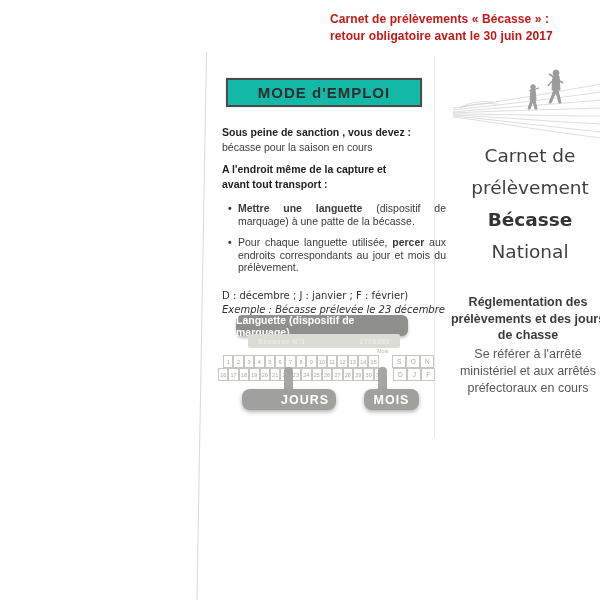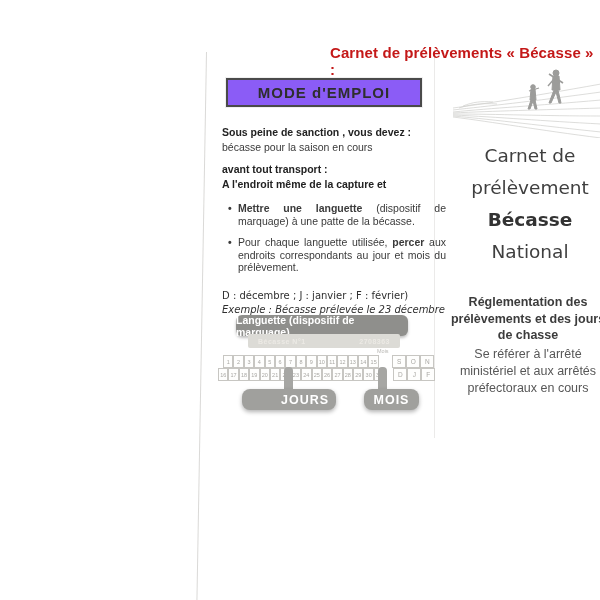--- a/index.html
+++ b/index.html
@@ -7,26 +7,26 @@
     width:600px;height:600px;position:relative;background:#ffffff;
     font-family:"Liberation Sans",sans-serif;color:#333;overflow:hidden;
   }
   
   .page-edge{position:absolute;left:206px;top:52px;width:1px;height:548px;
     background:rgba(150,145,140,.35);transform:rotate(1deg);transform-origin:top left;}
   .fold-line{position:absolute;left:434px;top:56px;width:1px;height:382px;
     background:rgba(120,115,110,.15);}
 
   
-  .notice{position:absolute;left:330px;top:11px;font-size:15px;font-weight:bold;
-    line-height:17px;letter-spacing:.1px;margin-top:33px;}
+  .notice{position:absolute;left:330px;top:11px;font-size:12px;font-weight:bold;
+    line-height:17px;letter-spacing:.1px;}
 
   
   .mode-box{position:absolute;left:226px;top:78px;width:192px;height:25px;
-    border:2px solid #4a4a4a;background:#8b5cf6;display:flex;align-items:center;justify-content:center;
+    border:2px solid #4a4a4a;background:#14b8a6;display:flex;align-items:center;justify-content:center;
     box-shadow:0 0 0 1px rgba(0,0,0,0.06);}
   .mode-box span{font-weight:bold;font-size:15px;letter-spacing:1px;color:#2e2e2e;}
 
   
   .instr{position:absolute;left:222px;top:126px;width:224px;font-size:10.5px;line-height:12.5px;color:#3a3a3a;}
   .instr p{margin:0 0 2px 0;}
   .instr .h{font-weight:bold;color:#222;}
   .gap8{height:8px;} .gap6{height:6px;} .gap10{height:10px;}
   .bullet{display:flex;margin:0 0 9px 6px;}
   .bullet .dot{width:10px;flex:none;font-weight:bold;}
@@ -75,32 +75,33 @@
     font-size:12.5px;line-height:17px;color:#575757;}
 </style>
 </head>
 <body>
 
 <div class="page-edge"></div>
 <div class="fold-line"></div>
 
 <div class="notice" style="color: rgb(196, 24, 24);">
   <div>Carnet de prélèvements « Bécasse » :</div>
+  <div>retour obligatoire avant le 30 juin 2017</div>
 </div>
 
 <div class="mode-box">
   <span>MODE d'EMPLOI</span>
 </div>
 
 <div class="instr">
   <p class="h">Sous peine de sanction , vous devez :</p>
   <p>bécasse pour la saison en cours</p>
   <div class="gap8"></div>
+  <p class="h">A l'endroit même de la capture et</p>
   <p class="h">avant tout transport :</p>
-  <p class="h">A l'endroit même de la capture et</p>
   <div class="gap10"></div>
   <div class="bullet">
     <span class="dot">•</span>
     <span class="btxt"><b>Mettre une languette</b><span> (dispositif de marquage) à une patte de la bécasse.</span></span>
   </div>
   <div class="bullet">
     <span class="dot">•</span>
     <span class="btxt"><span>Pour chaque languette utilisée, </span><b>percer</b><span> aux endroits correspondants au jour et mois du prélèvement.</span></span>
   </div>
   <div class="gap6"></div>

